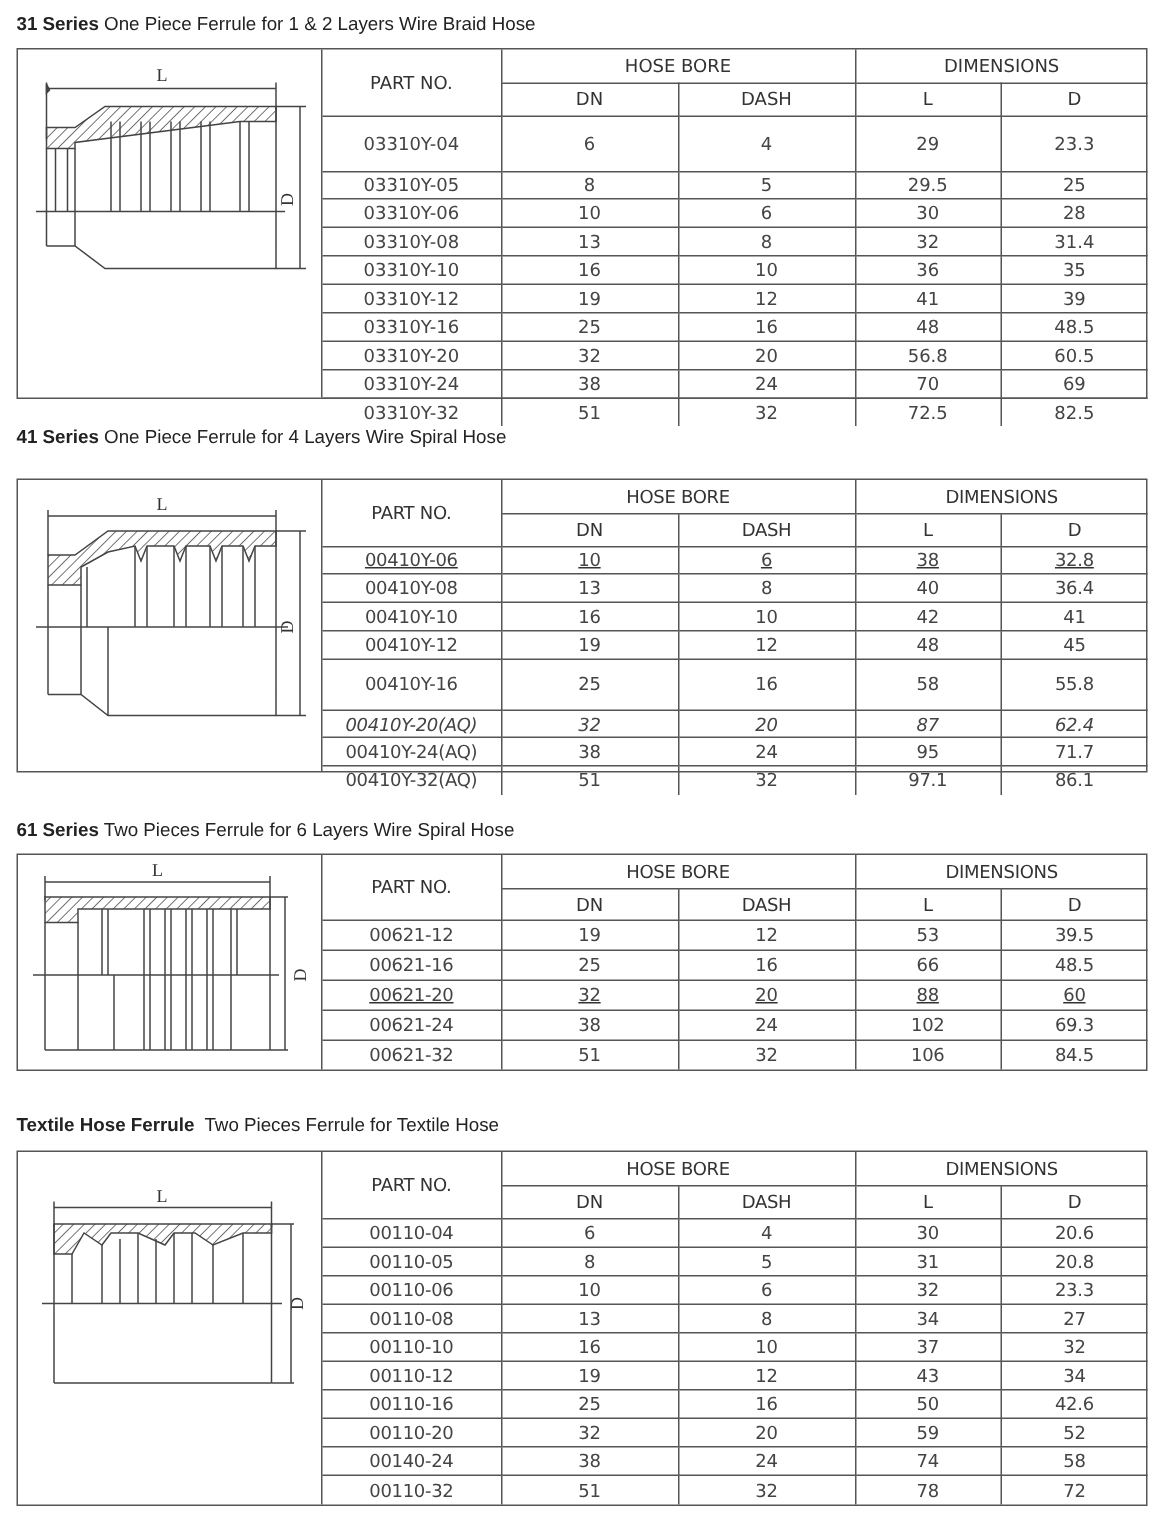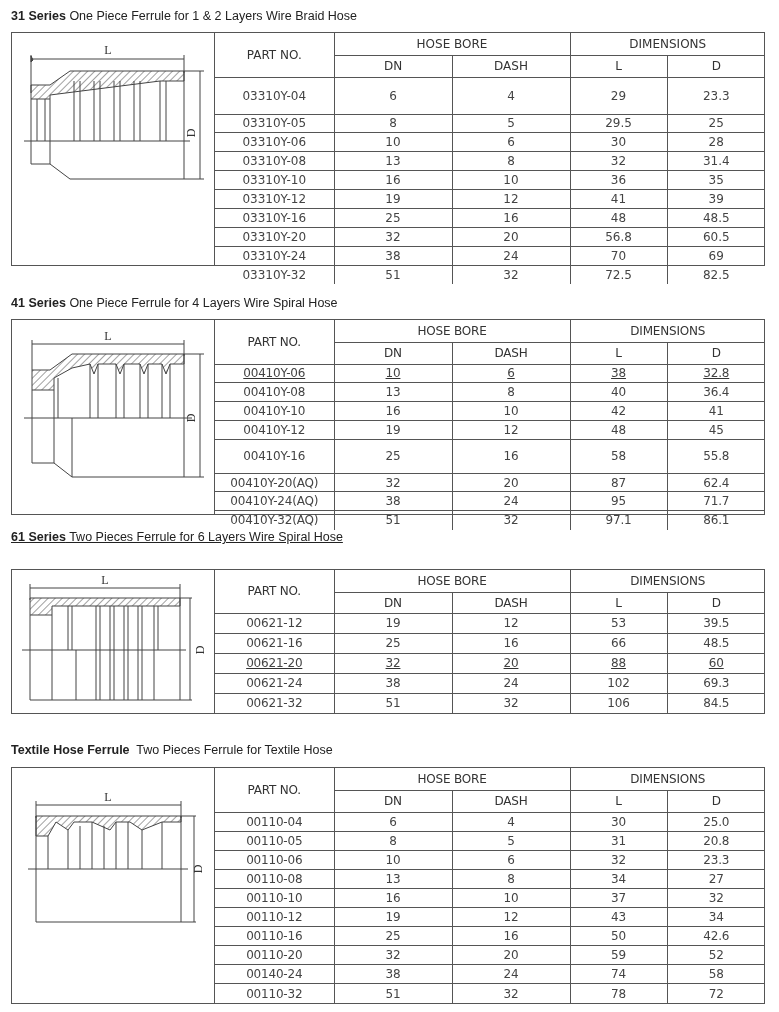--- a/index.html
+++ b/index.html
@@ -154,21 +154,21 @@
           <td>03310Y-32</td>
           <td>51</td>
           <td>32</td>
           <td>72.5</td>
           <td>82.5</td>
         </tr>
       </tbody>
   </table>
 </div>
 
-<div class="section-title" style="top:296px;">
+<div class="section-title" style="top:284px;">
   <b>41 Series</b><span> One Piece Ferrule for 4 Layers Wire Spiral Hose</span>
 </div>
 <div class="sec" style="top:319px;height:196px;">
   <div class="drawing">
     <svg width="203" height="194" viewBox="0 0 203 194">
       <defs>
         <pattern id="hatch2" width="5" height="5" patternUnits="userSpaceOnUse" patternTransform="rotate(45)">
           <line x1="0" y1="0" x2="0" y2="5" stroke="#444" stroke-width="1"></line>
         </pattern>
       </defs>
@@ -249,21 +249,21 @@
           <td>48</td>
           <td>45</td>
         </tr>
         <tr style="height: 34px;">
           <td>00410Y-16</td>
           <td>25</td>
           <td>16</td>
           <td>58</td>
           <td>55.8</td>
         </tr>
-        <tr style="height: 18.8px;">
+        <tr style="height: 18.8px; font-style: italic;">
           <td>00410Y-20(AQ)</td>
           <td>32</td>
           <td>20</td>
           <td>87</td>
           <td>62.4</td>
         </tr>
         <tr style="height: 18.8px;">
           <td>00410Y-24(AQ)</td>
           <td>38</td>
           <td>24</td>
@@ -274,21 +274,21 @@
           <td>00410Y-32(AQ)</td>
           <td>51</td>
           <td>32</td>
           <td>97.1</td>
           <td>86.1</td>
         </tr>
       </tbody>
   </table>
 </div>
 
-<div class="section-title" style="top:530px;text-decoration:underline;">
+<div class="section-title" style="top:546px;">
   <b>61 Series</b><span> Two Pieces Ferrule for 6 Layers Wire Spiral Hose</span>
 </div>
 <div class="sec" style="top:569px;height:145px;">
   <div class="drawing">
     <svg width="203" height="143" viewBox="0 0 203 143">
       <defs>
         <pattern id="hatch3" width="5" height="5" patternUnits="userSpaceOnUse" patternTransform="rotate(45)">
           <line x1="0" y1="0" x2="0" y2="5" stroke="#444" stroke-width="1"></line>
         </pattern>
       </defs>
@@ -441,21 +441,21 @@
         <th>L</th>
         <th>D</th>
       </tr>
     </thead>
     <tbody>
         <tr style="height: 19.1px;">
           <td>00110-04</td>
           <td>6</td>
           <td>4</td>
           <td>30</td>
-          <td>25.0</td>
+          <td>20.6</td>
         </tr>
         <tr style="height: 19.1px;">
           <td>00110-05</td>
           <td>8</td>
           <td>5</td>
           <td>31</td>
           <td>20.8</td>
         </tr>
         <tr style="height: 19.1px;">
           <td>00110-06</td>

